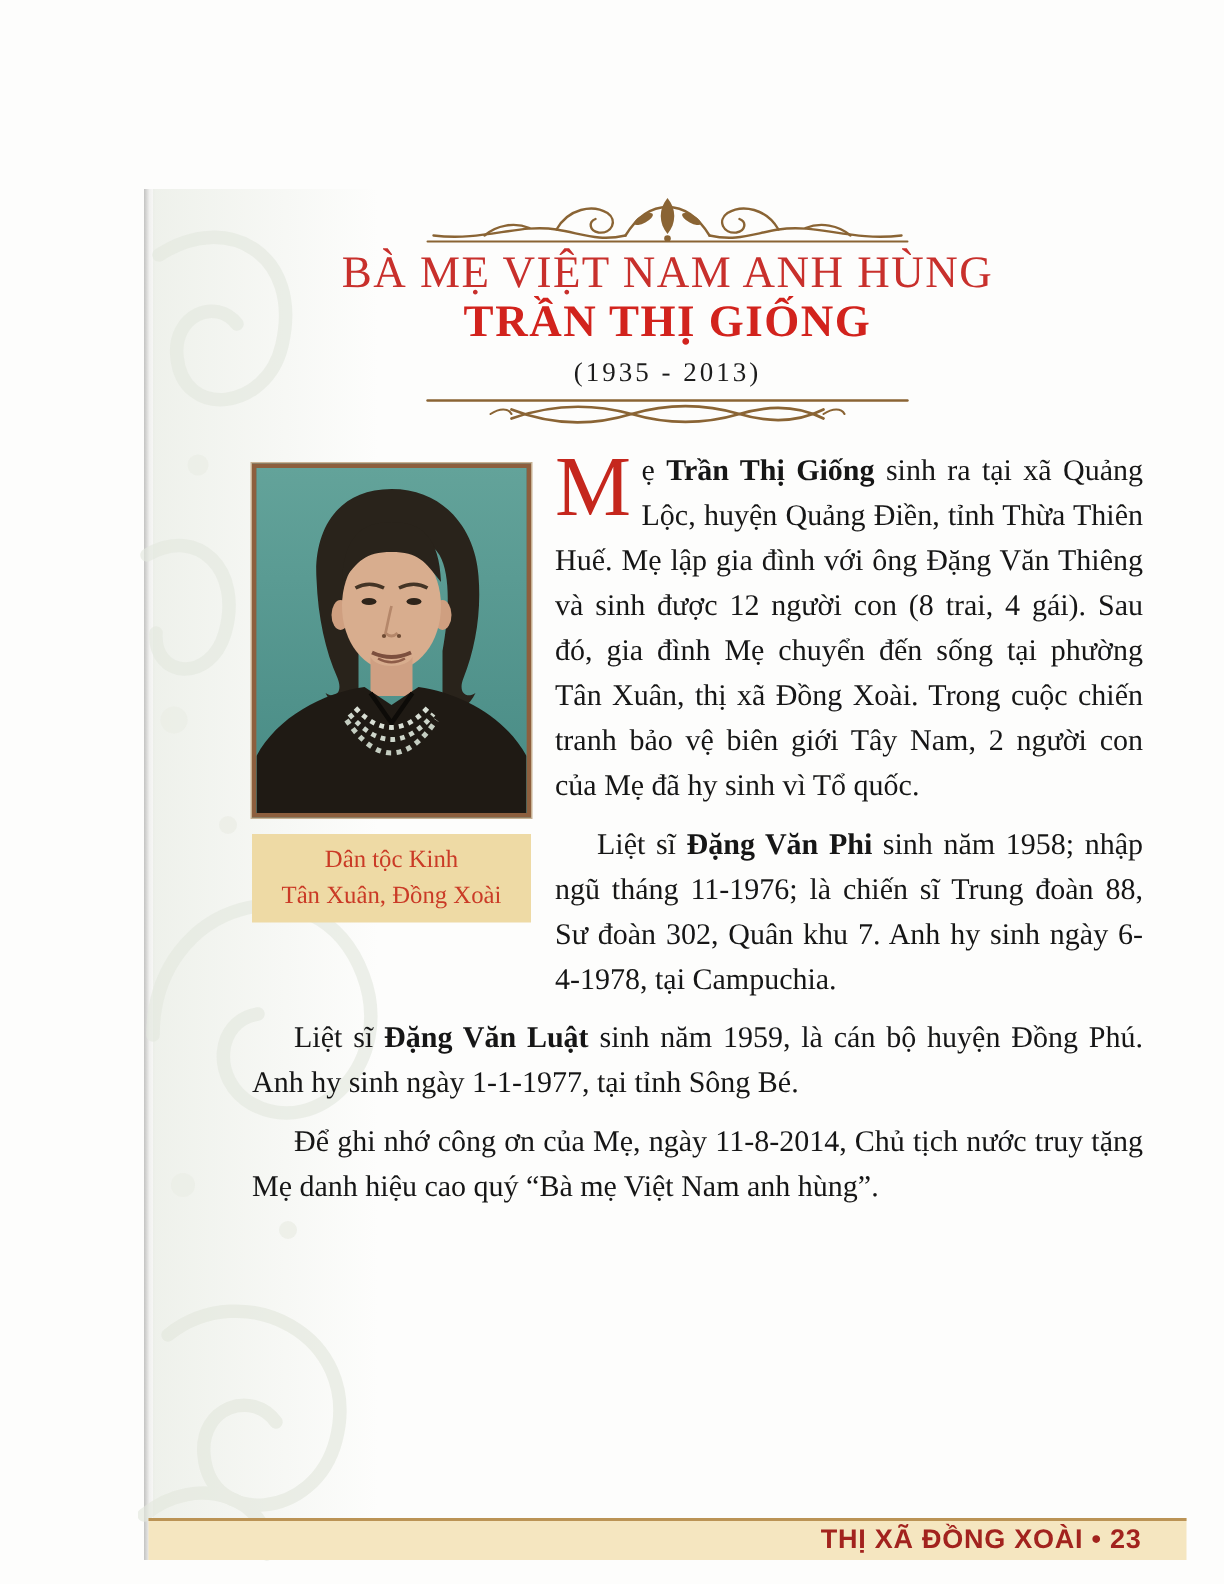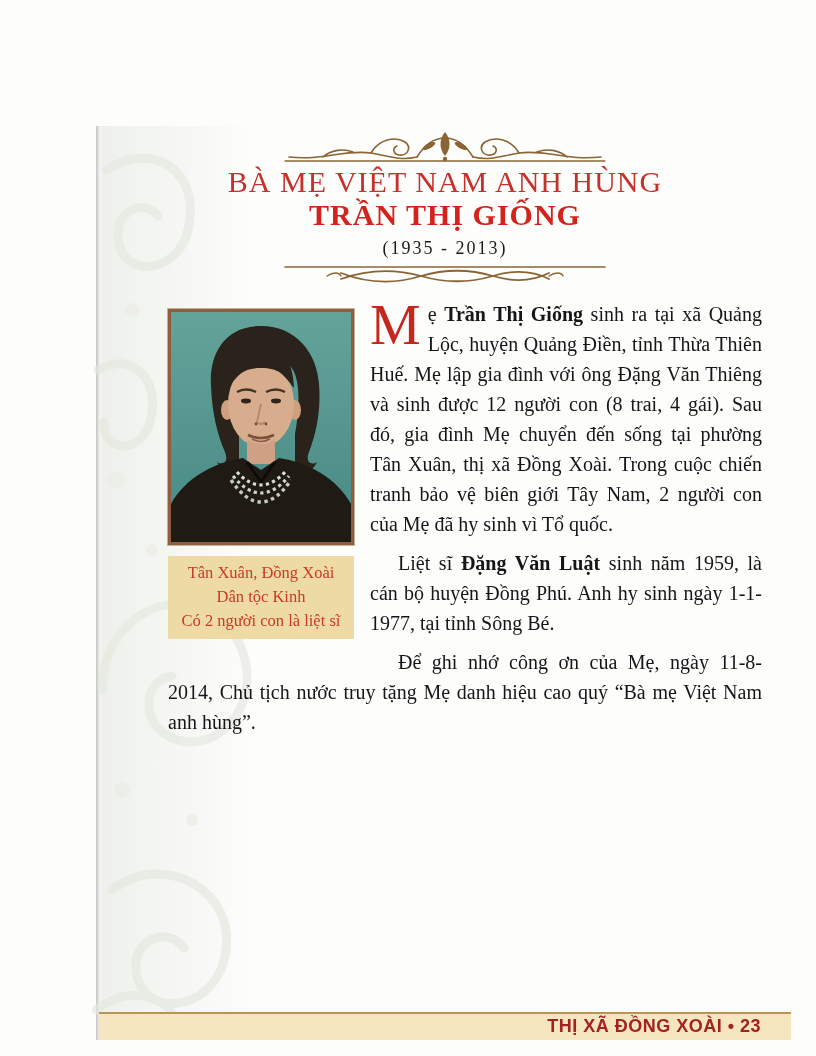--- a/index.html
+++ b/index.html
@@ -137,28 +137,28 @@
 
         <path fill="#1f1a14" d="M0 230 L0 192 C 14 166 44 150 72 146 L 90 158 L 108 146 C 136 150 166 166 180 192 L180 230 Z"></path>
         <path d="M76 150 L 90 170 L 104 150" stroke="#0d0b08" stroke-width="3" fill="none"></path>
 
         <path d="M66 160 Q 90 186 114 160" stroke="#d9dfd5" stroke-width="3.2" fill="none" stroke-dasharray="3.2,3.4"></path>
         <path d="M62 164 Q 90 198 118 164" stroke="#cdd5ca" stroke-width="3.2" fill="none" stroke-dasharray="3.2,3.4"></path>
         <path d="M60 168 Q 90 212 120 168" stroke="#c4cdc1" stroke-width="3.4" fill="none" stroke-dasharray="3.4,3.6"></path>
       </svg>
     </div>
     <div class="caption-box">
+      <div>Dân tộc Kinh</div>
       <div>Tân Xuân, Đồng Xoài</div>
-      <div>Dân tộc Kinh</div>
-      <div>Có 2 người con là liệt sĩ</div>
     </div>
   </div>
 
   <p><span class="dropcap">M</span><span>ẹ </span><b>Trần Thị Giống</b><span> sinh ra tại xã Quảng Lộc, huyện Quảng Điền, tỉnh Thừa Thiên Huế. Mẹ lập gia đình với ông Đặng Văn Thiêng và sinh được 12 người con (8 trai, 4 gái). Sau đó, gia đình Mẹ chuyển đến sống tại phường Tân Xuân, thị xã Đồng Xoài. Trong cuộc chiến tranh bảo vệ biên giới Tây Nam, 2 người con của Mẹ đã hy sinh vì Tổ quốc.</span></p>
 
+  <p class="p-indent"><span>Liệt sĩ </span><b>Đặng Văn Phi</b><span> sinh năm 1958; nhập ngũ tháng 11-1976; là chiến sĩ Trung đoàn 88, Sư đoàn 302, Quân khu 7. Anh hy sinh ngày 6-4-1978, tại Campuchia.</span></p>
 
   <p class="p-indent"><span>Liệt sĩ </span><b>Đặng Văn Luật</b><span> sinh năm 1959, là cán bộ huyện Đồng Phú. Anh hy sinh ngày 1-1-1977, tại tỉnh Sông Bé.</span></p>
 
   <p class="p-indent">Để ghi nhớ công ơn của Mẹ, ngày 11-8-2014, Chủ tịch nước truy tặng Mẹ danh hiệu cao quý “Bà mẹ Việt Nam anh hùng”.</p>
 </div>
 
 <div class="footer-bar">
   <span>THỊ XÃ ĐỒNG XOÀI • 23</span>
 </div>
 

